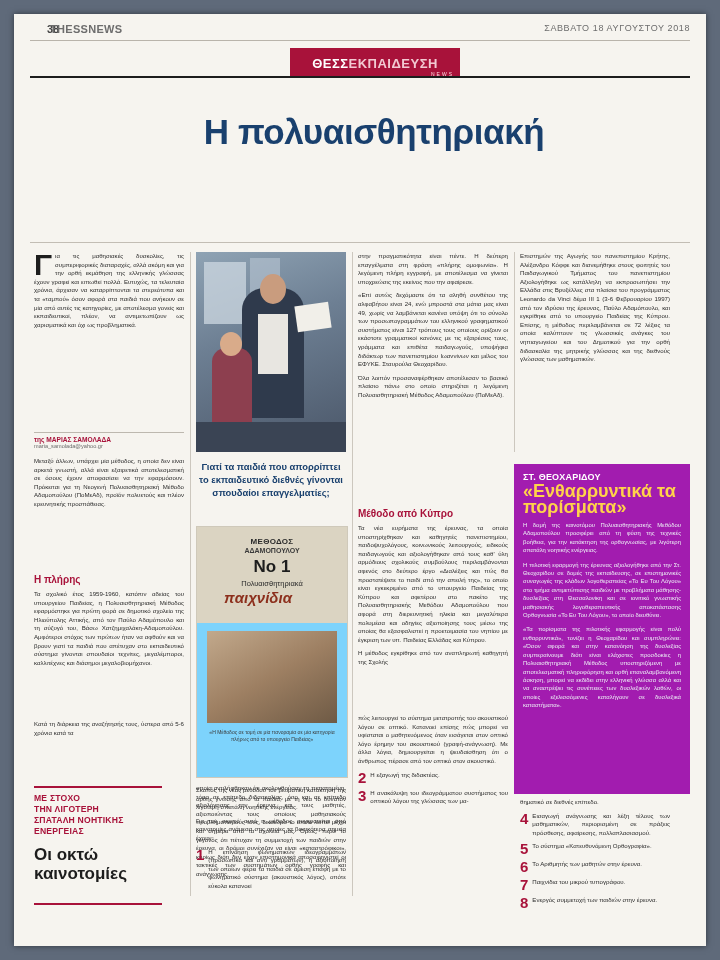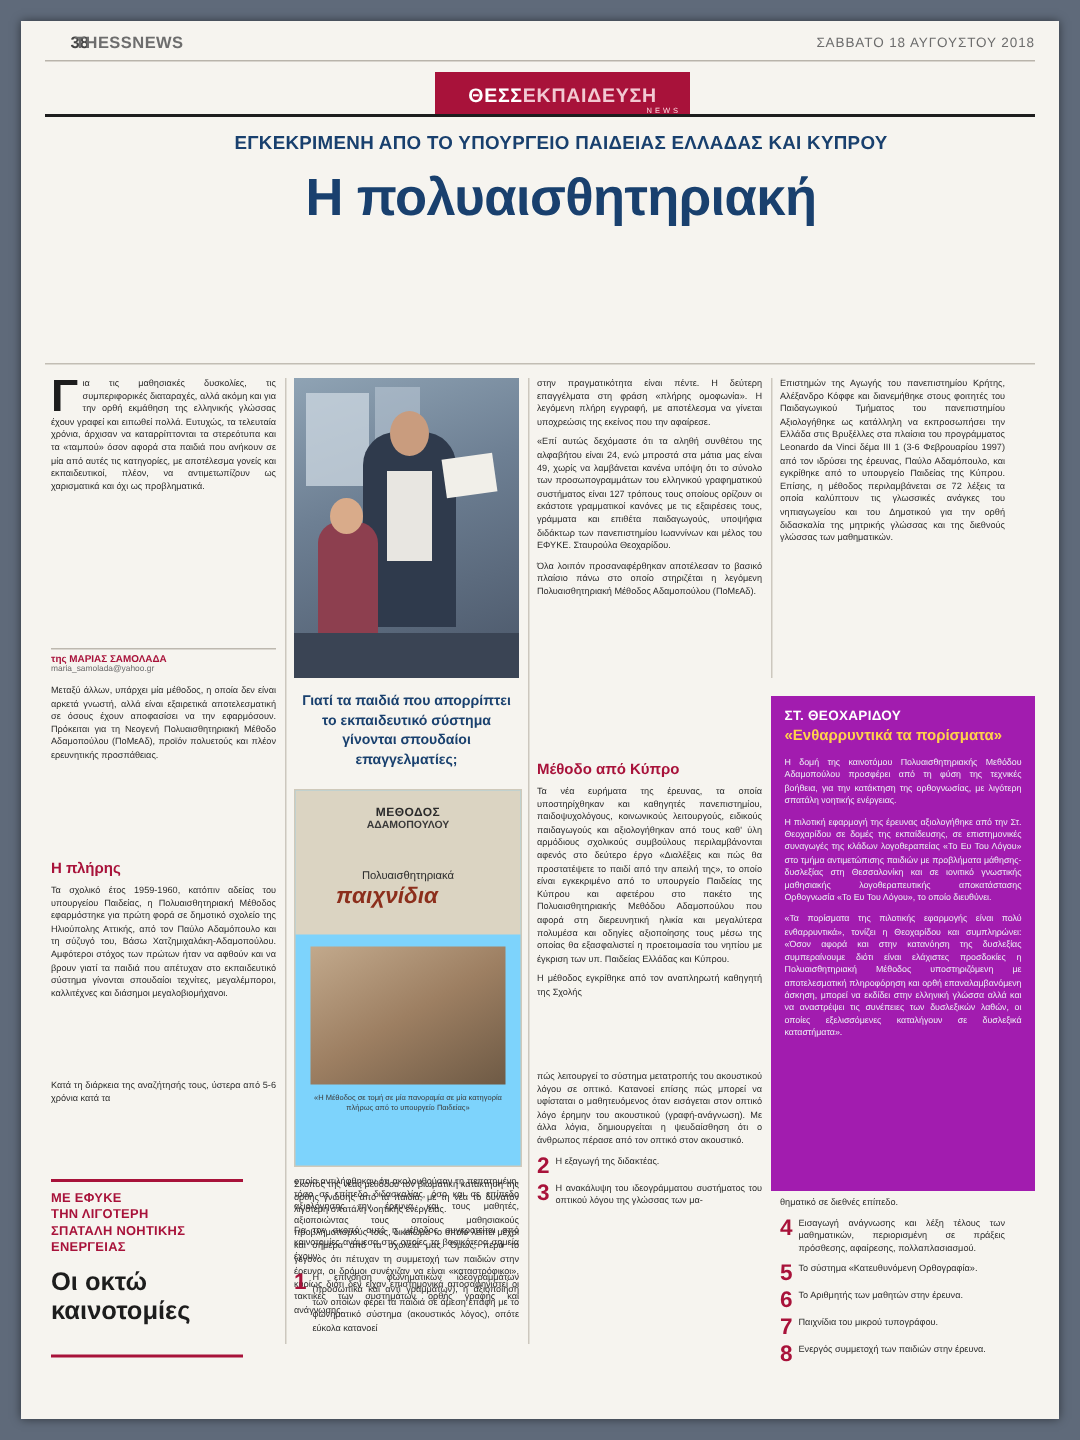--- a/index.html
+++ b/index.html
@@ -149,21 +149,21 @@
   .nl-tx{font-size:6.1px;line-height:8.6px;color:#2b2b2b;text-align:justify;}
   .numlist2{position:absolute;left:506px;top:784px;width:150px;}
   
   #col4{left:506px;top:238px;width:150px;}
   
   .bluebox{
     position:absolute;left:500px;top:450px;width:176px;height:330px;
     background:#a21caf;color:#fff;padding:8px 9px;box-sizing:border-box;
   }
   .bb-h1{font-size:9px;font-weight:bold;color:#ffffff;letter-spacing:.2px;}
-  .bb-h2{font-size:10px;font-weight:bold;color:#ffd24a;line-height:16px;margin-top:1px;}
+  .bb-h2{font-size:18px;font-weight:bold;color:#ffd24a;line-height:16px;margin-top:1px;}
   .bb-p{font-size:5.9px;line-height:8.4px;color:#edf1f6;text-align:justify;margin-top:6px;}
 </style>
 </head>
 <body>
 
 <div class="page">
 
   <div class="masthead">
     <div class="mh-page-no">38</div>
     <div class="mh-paper">THESSNEWS</div>
@@ -171,21 +171,20 @@
     <div class="mh-rule"></div>
   </div>
 
   <div class="seclogo">
     <span class="l1">ΘΕΣΣ</span>
       <span class="l2">ΕΚΠΑΙΔΕΥΣΗ</span>
     <span class="sub">NEWS</span>
   </div>
   <div class="seclogo-rule"></div>
 
-  <div class="kicker">ΕΓΚΕΚΡΙΜΕΝΗ ΑΠΟ ΤΟ ΥΠΟΥΡΓΕΙΟ ΠΑΙΔΕΙΑΣ ΕΛΛΑΔΑΣ ΚΑΙ ΚΥΠΡΟΥ</div>
   <div class="headline">
     <div>Η πολυαισθητηριακή</div>
   </div>
   <div class="head-rule"></div>
 
   <div class="vrule" style="left:176px;top:238px;height:644px;"></div>
   <div class="vrule" style="left:338px;top:238px;height:644px;"></div>
   <div class="vrule" style="left:500px;top:238px;height:200px;"></div>
 
   <div class="col" id="col1">
@@ -205,21 +204,21 @@
 
   <div class="col" id="col1c">
     <p>Τα σχολικό έτος 1959-1960, κατόπιν αδείας του υπουργείου Παιδείας, η Πολυαισθητηριακή Μέθοδος εφαρμόστηκε για πρώτη φορά σε δημοτικό σχολείο της Ηλιούπολης Αττικής, από τον Παύλο Αδαμόπουλο και τη σύζυγό του, Βάσω Χατζημιχαλάκη-Αδαμοπούλου. Αμφότεροι στόχος των πρώτων ήταν να αφθούν και να βρουν γιατί τα παιδιά που απέτυχαν στο εκπαιδευτικό σύστημα γίνονται σπουδαίοι τεχνίτες, μεγαλέμποροι, καλλιτέχνες και διάσημοι μεγαλοβιομήχανοι.</p>
   </div>
   <div class="col" id="col1d">
     <p>Κατά τη διάρκεια της αναζήτησής τους, ύστερα από 5-6 χρόνια κατά τα</p>
   </div>
 
   <div class="redbox">
     <div class="rb-t">
-      <div>ΜΕ ΕΦΥΚΕ</div>
+      <div>ΜΕ ΣΤΟΧΟ</div>
       <div>ΤΗΝ ΛΙΓΟΤΕΡΗ</div>
       <div>ΣΠΑΤΑΛΗ ΝΟΗΤΙΚΗΣ</div>
       <div>ΕΝΕΡΓΕΙΑΣ</div>
     </div>
     <div class="rb-big">
       <div>Οι οκτώ</div>
       <div>καινοτομίες</div>
     </div>
   </div>
 
@@ -228,26 +227,27 @@
     <div class="ph-win2"></div>
     <div class="ph-man"></div>
     <div class="ph-head"></div>
     <div class="ph-shirt"></div>
     <div class="ph-kid"></div>
     <div class="ph-kidhead"></div>
     <div class="ph-paper"></div>
     <div class="ph-desk"></div>
   </div>
 
-  <div class="quote">Γιατί τα παιδιά που απορρίπτει το εκπαιδευτικό σύστημα γίνονται σπουδαίοι επαγγελματίες;</div>
+  <div class="quote">Γιατί τα παιδιά που απορρίπτει το εκπαιδευτικό διεθνές γίνονται σπουδαίοι επαγγελματίες;</div>
 
   <div class="bookcover">
     <div class="bc-top"></div>
     <div class="bc-t1">ΜΕΘΟΔΟΣ</div>
     <div class="bc-t2">ΑΔΑΜΟΠΟΥΛΟΥ</div>
+    <div class="bc-no">Νο 1</div>
     <div class="bc-t3">Πολυαισθητηριακά</div>
     <div class="bc-t4">παιχνίδια</div>
     <div class="bc-photo"></div>
     <div class="bc-cap">«Η Μέθοδος σε τομή σε μία πανοραμία σε μία κατηγορία πλήρως από το υπουργείο Παιδείας»</div>
   </div>
 
   <div class="col" id="col2" style="top:760px;"></div>
   <div class="col" id="col2b">
     <p>οποία αντιλήφθηκαν ότι ακολουθούσαν τη πεπατημένη, τόσο σε επίπεδο διδασκαλίας, όσο και σε επίπεδο αξιολόγησης την έρευνα και τους μαθητές, αξιοποιώντας τους οποίους μαθησιακούς προβλήματισμούς τους, δικαίωμα το οποίο λείπει μέχρι και σήμερα από τα σχολεία μας. Όμως, περά το γεγονός ότι πέτυχαν τη συμμετοχή των παιδιών στην έρευνα, οι δρόμοι συνέχιζαν να είναι «καταστρόφικοι», κυρίως διότι δεν είχαν επιστημονικά αποσαφηνιστεί οι τακτικές των συστημάτων ορθής γραφής και ανάγνωσης.</p>
   </div>

